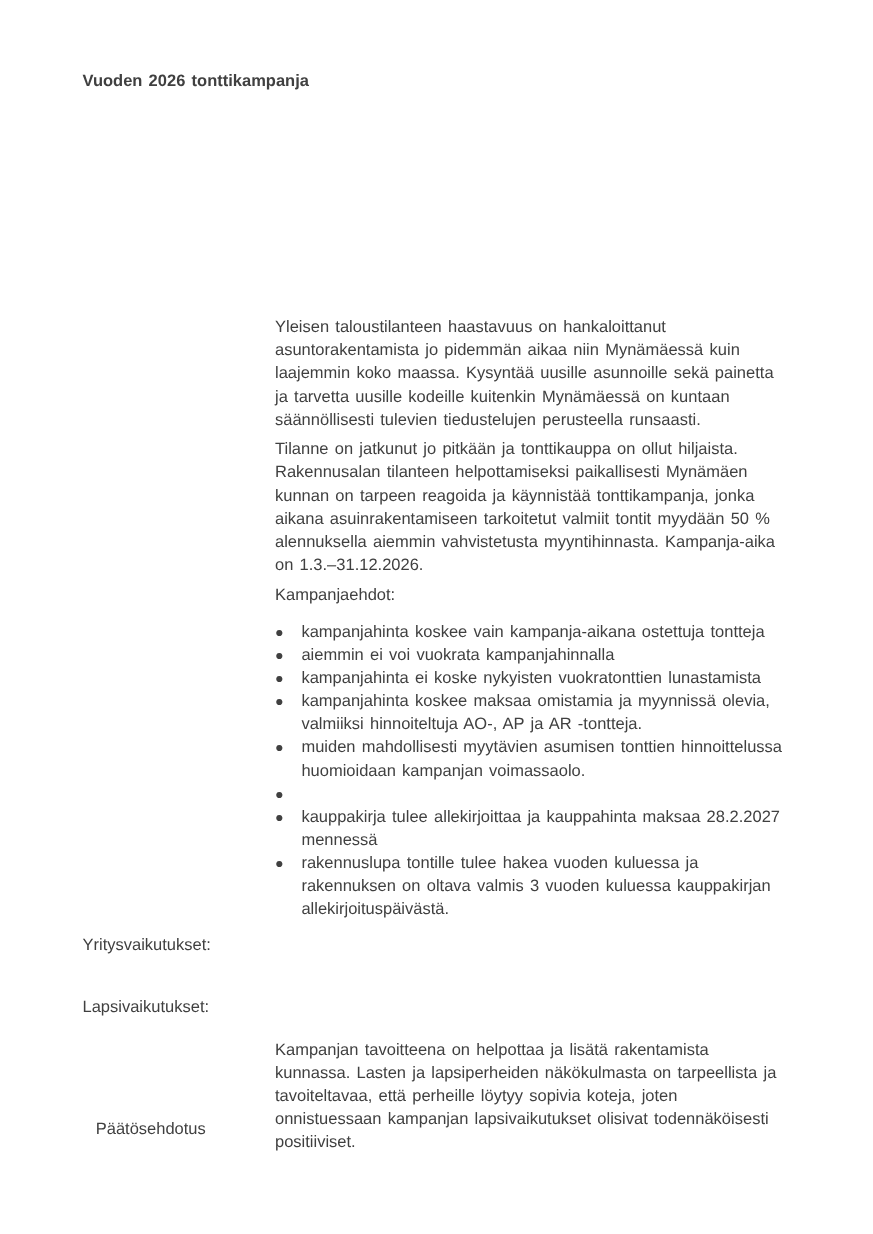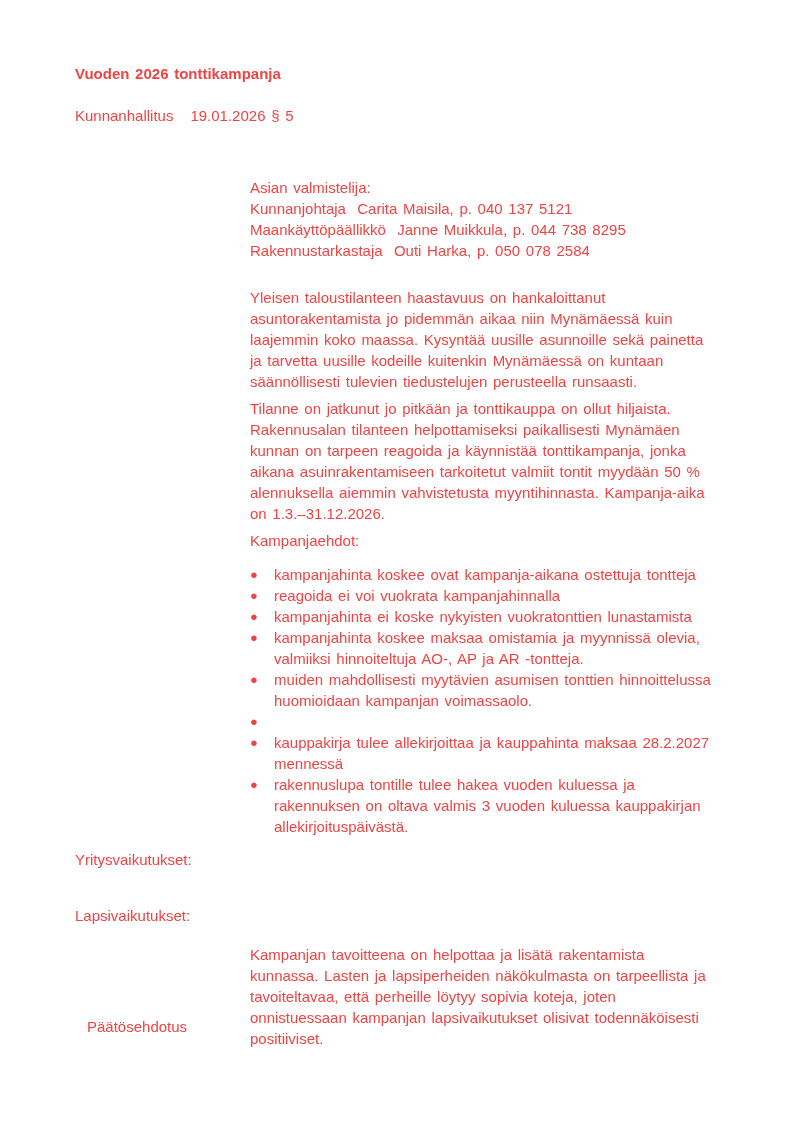--- a/index.html
+++ b/index.html
@@ -8,21 +8,21 @@
     background: #ffffff;
   }
   .page {
     position: relative;
     width: 794px;
     height: 1122px;
     background: #ffffff;
     font-family: "Liberation Sans", "DejaVu Sans", sans-serif;
     font-size: 15px;
     line-height: 21px;
-    color: #ef4444;
+    color: #404040;
     overflow: hidden;
     word-spacing: 1.5px;
     text-decoration: underline;
   }
   .abs { position: absolute; }
   .doc-title {
     font-weight: bold;
     white-space: pre;
   }
   .multiline {
@@ -48,52 +48,45 @@
     white-space: pre;
   }
 </style>
 </head>
 <body>
 
 <div class="page">
 
   <div class="abs doc-title" style="left:75px; top:63px;">Vuoden 2026 tonttikampanja</div>
 
-  <div class="abs multiline" style="left:75px; top:105px;">Kunnanhallitus   19.01.2026 § 5</div>
 
-  <div class="abs" style="left:250px; top:177px;">
-    <div class="multiline">Asian valmistelija:</div>
-    <div class="multiline">Kunnanjohtaja  Carita Maisila, p. 040 137 5121
-Maankäyttöpäällikkö  Janne Muikkula, p. 044 738 8295
-Rakennustarkastaja  Outi Harka, p. 050 078 2584</div>
-  </div>
 
   <div class="abs multiline" style="left:250px; top:287px;">Yleisen taloustilanteen haastavuus on hankaloittanut
 asuntorakentamista jo pidemmän aikaa niin Mynämäessä kuin
 laajemmin koko maassa. Kysyntää uusille asunnoille sekä painetta
 ja tarvetta uusille kodeille kuitenkin Mynämäessä on kuntaan
 säännöllisesti tulevien tiedustelujen perusteella runsaasti.</div>
 
   <div class="abs multiline" style="left:250px; top:398px;">Tilanne on jatkunut jo pitkään ja tonttikauppa on ollut hiljaista.
 Rakennusalan tilanteen helpottamiseksi paikallisesti Mynämäen
 kunnan on tarpeen reagoida ja käynnistää tonttikampanja, jonka
 aikana asuinrakentamiseen tarkoitetut valmiit tontit myydään 50 %
 alennuksella aiemmin vahvistetusta myyntihinnasta. Kampanja-aika
 on 1.3.–31.12.2026.</div>
 
   <div class="abs multiline" style="left:250px; top:530px;">Kampanjaehdot:</div>
 
   <div class="abs bullet-list" style="top:564px;">
     <div class="bullet-row">
       <span class="bullet-glyph">●</span>
-      <span class="bullet-text">kampanjahinta koskee ovat kampanja-aikana ostettuja tontteja</span>
+      <span class="bullet-text">kampanjahinta koskee vain kampanja-aikana ostettuja tontteja</span>
     </div>
     <div class="bullet-row">
       <span class="bullet-glyph">●</span>
-      <span class="bullet-text">reagoida ei voi vuokrata kampanjahinnalla</span>
+      <span class="bullet-text">aiemmin ei voi vuokrata kampanjahinnalla</span>
     </div>
     <div class="bullet-row">
       <span class="bullet-glyph">●</span>
       <span class="bullet-text">kampanjahinta ei koske nykyisten vuokratonttien lunastamista</span>
     </div>
     <div class="bullet-row">
       <span class="bullet-glyph">●</span>
       <span class="bullet-text">kampanjahinta koskee maksaa omistamia ja myynnissä olevia,
 valmiiksi hinnoiteltuja AO-, AP ja AR -tontteja.</span>
     </div>

